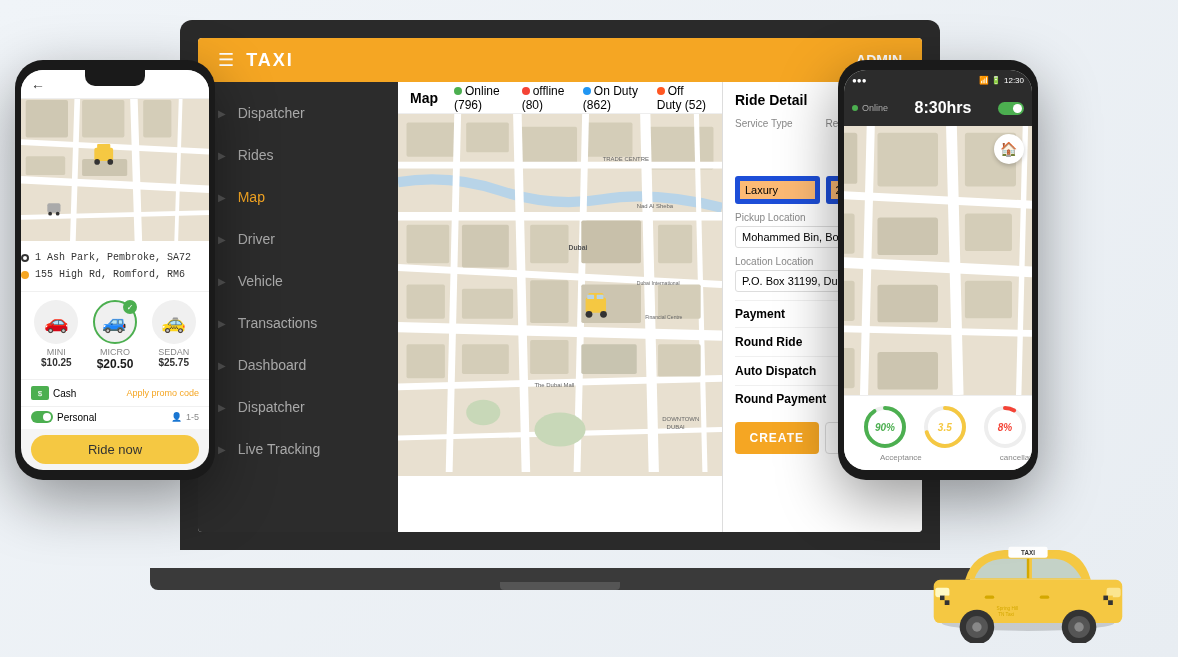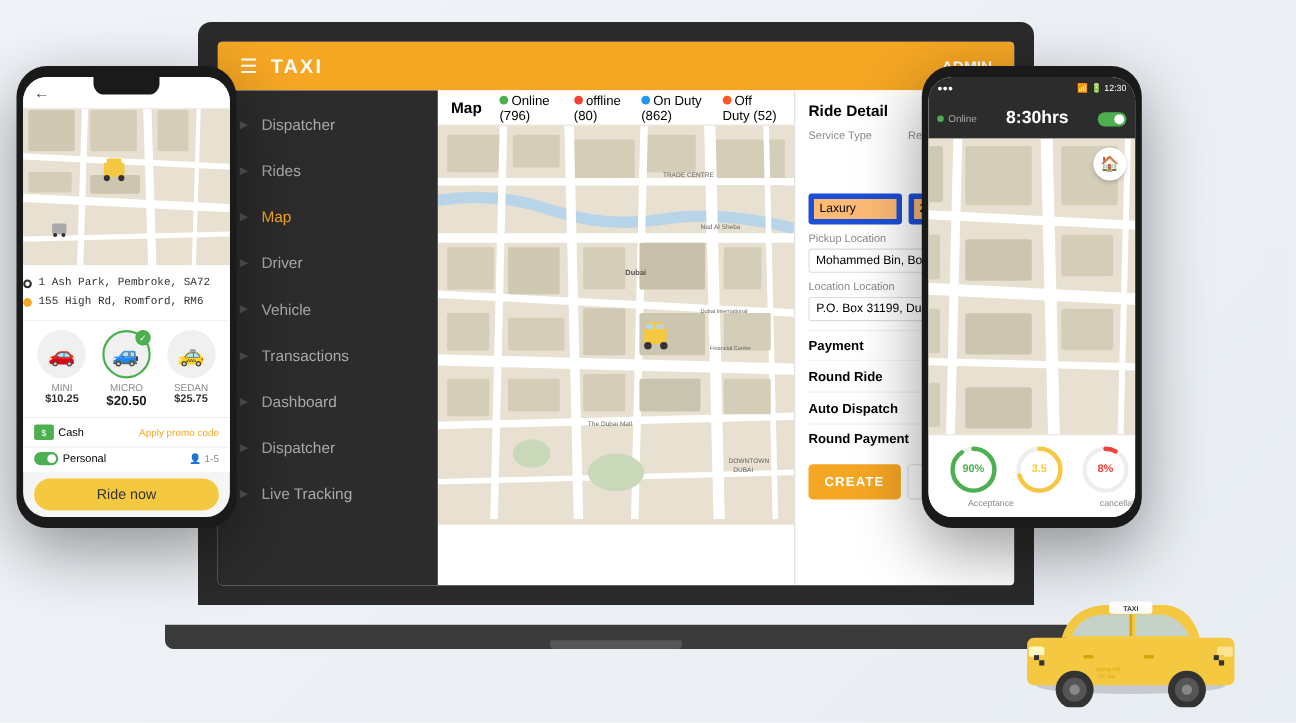--- a/index.html
+++ b/index.html
@@ -547,20 +547,21 @@
       border-top: 1px solid #eee;
     }
     .stat-circle-container {
       text-align: center;
     }
     .stat-circle-wrap {
       position: relative;
       width: 46px;
       height: 46px;
       margin: 0 auto;
+      font-style: italic;
     }
     .stat-circle-svg {
       width: 46px;
       height: 46px;
       transform: rotate(-90deg);
     }
     .stat-circle-bg { fill: none; stroke: #eee; stroke-width: 4; }
     .stat-circle-fill-green { fill: none; stroke: #4caf50; stroke-width: 4; stroke-linecap: round; }
     .stat-circle-fill-yellow { fill: none; stroke: #f5c842; stroke-width: 4; stroke-linecap: round; }
     .stat-circle-fill-red { fill: none; stroke: #f44336; stroke-width: 4; stroke-linecap: round; }

